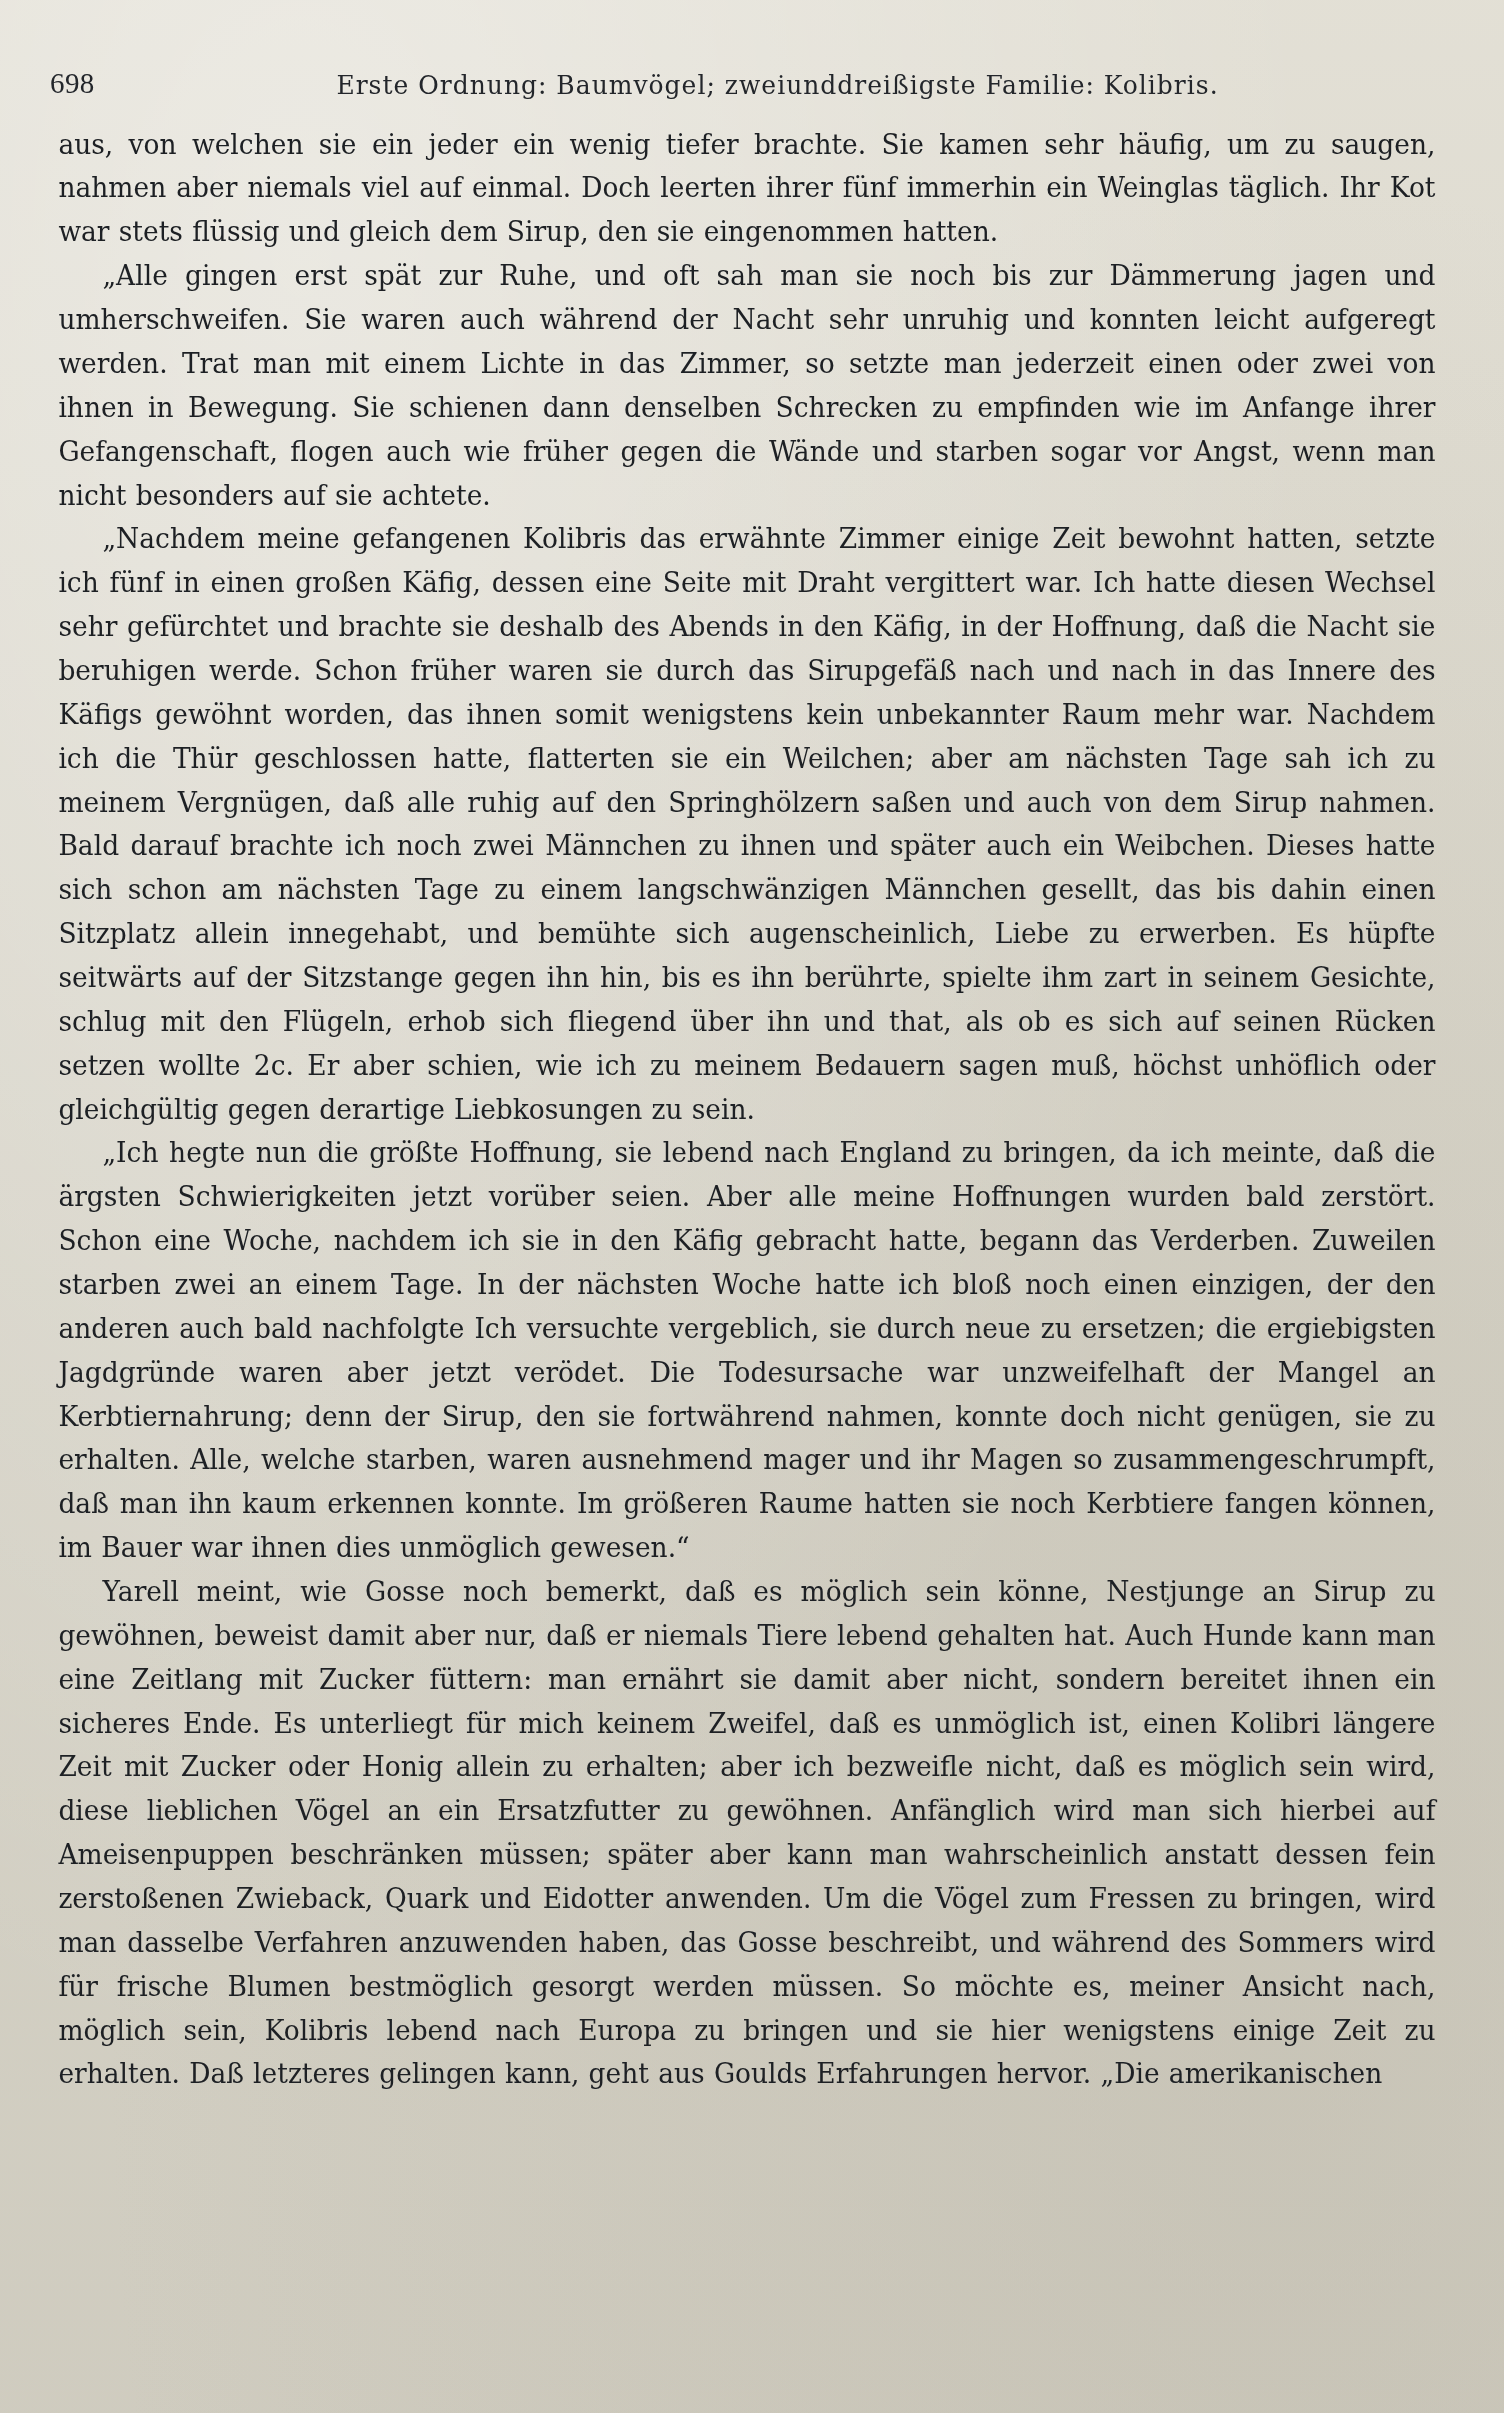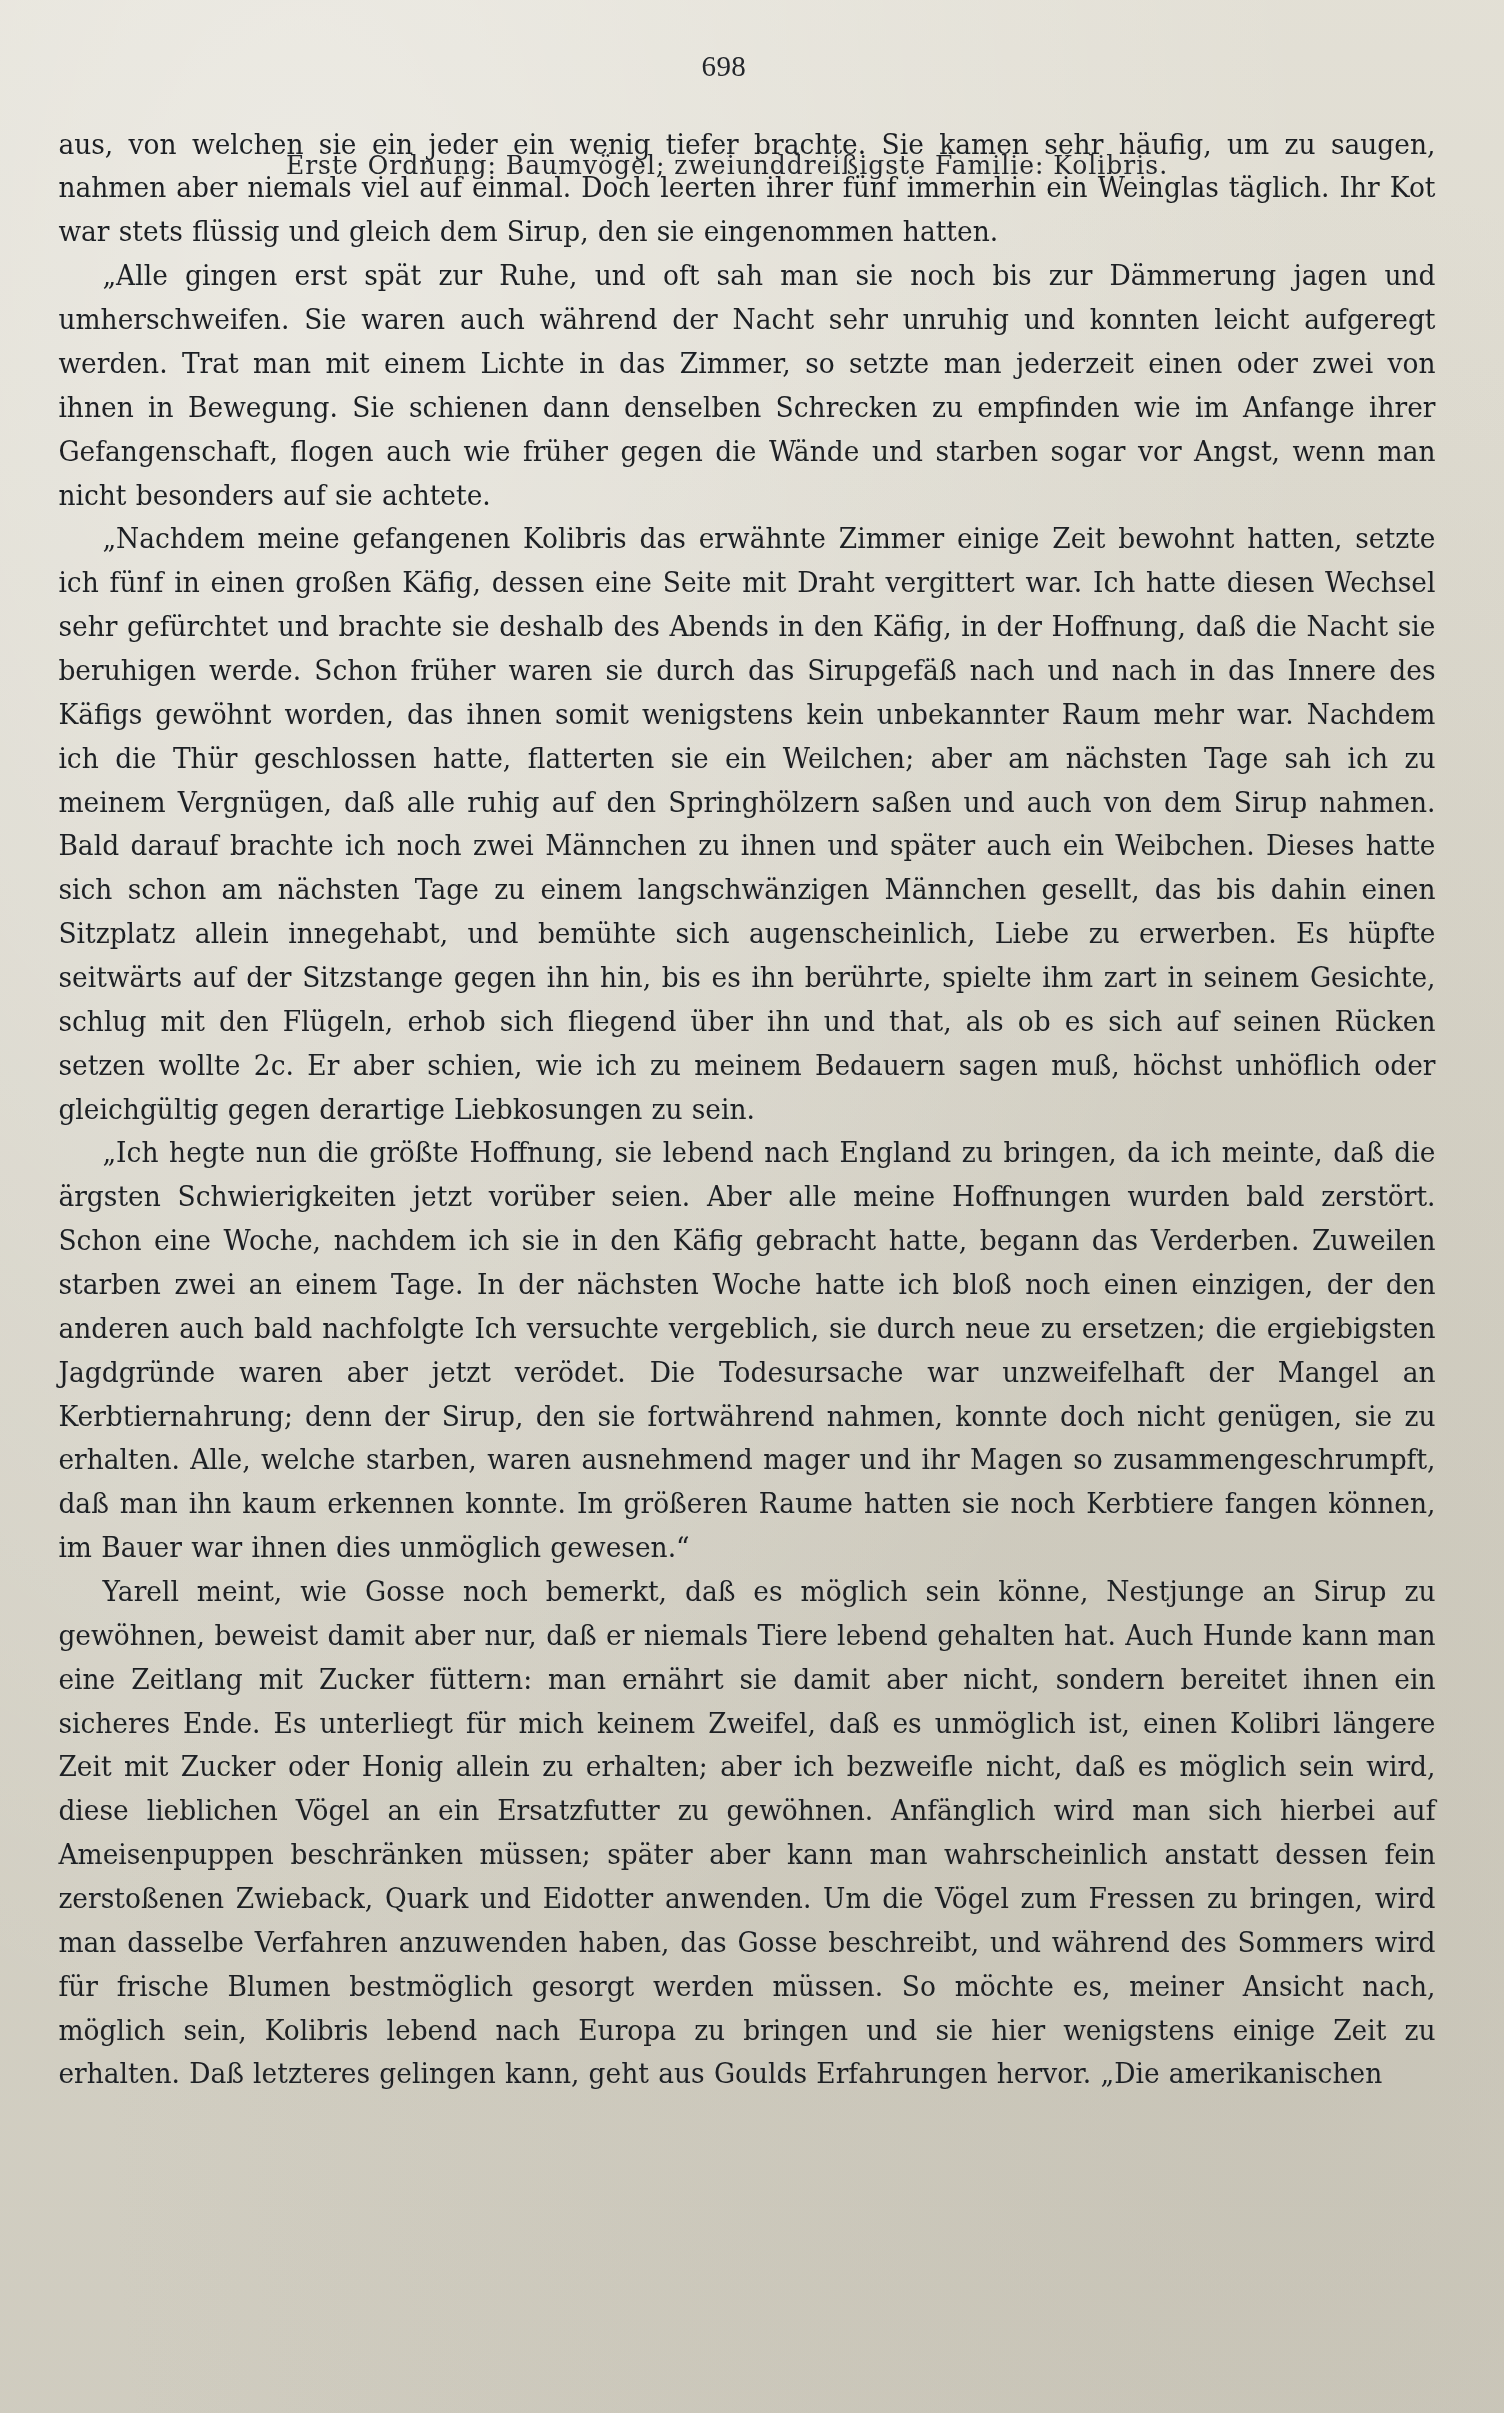--- a/index.html
+++ b/index.html
@@ -26,24 +26,23 @@
     pointer-events: none;
   }
   .content {
     position: absolute;
     left: 50px;
     top: 50px;
     width: 1404px;
   }
   .header-row {
     display: flex;
-    align-items: center;
+    align-items: flex-end;
     height: 50px;
     margin-bottom: 22px;
-    flex-direction: column;
   }
   .folio {
     font-family: "Liberation Serif", serif;
     font-size: 29px;
     color: #23262b;
     width: 101px;
     flex: 0 0 101px;
     letter-spacing: 0.4px;
   }
   .running-head {

